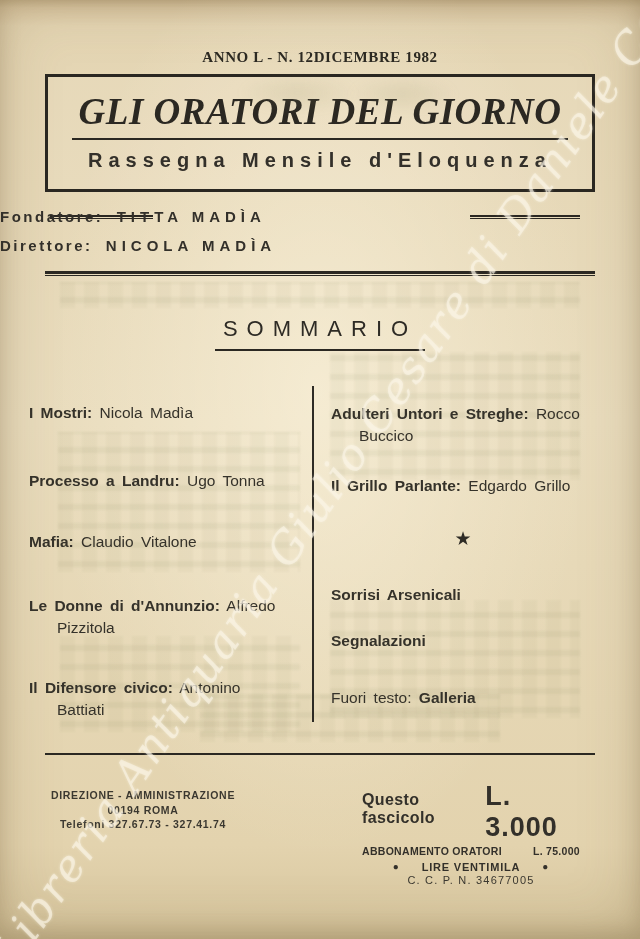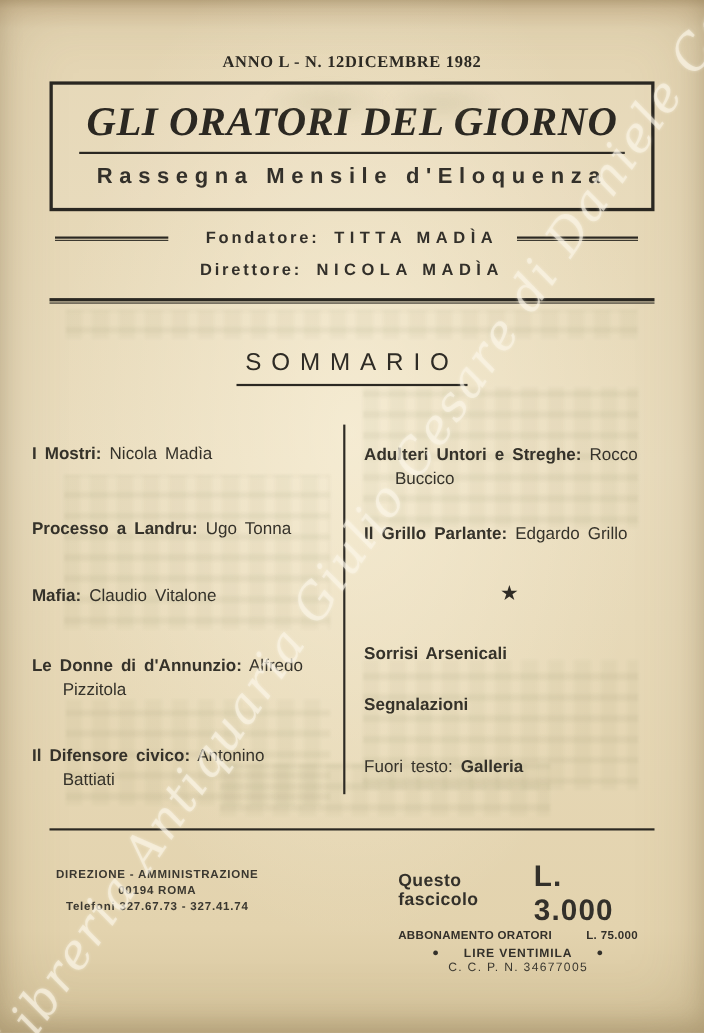--- a/index.html
+++ b/index.html
@@ -41,21 +41,21 @@
     margin-top:9px; text-align:center;
     font-weight:bold; font-size:20px; letter-spacing:6px; color:#33302a; white-space:nowrap;
   }
   .blob {
     position:absolute; border-radius:50%; filter:blur(4px); pointer-events:none;
     background:radial-gradient(ellipse, rgba(150,150,105,0.16) 0%, rgba(150,150,105,0) 70%);
   }
 
   
   .credit-line {
-    position:absolute; left:0; width:640px; text-align:center;
+    position:absolute; left:0; width:640px; 
     font-weight:bold; font-size:15px; letter-spacing:2.5px; color:#33302a; white-space:nowrap;
   }
   .credit-line .spaced { letter-spacing:5px; }
   .deco-rule {
     position:absolute; height:4px;
     border-top:2px solid #2b2822; border-bottom:1px solid #2b2822;
   }
   .thick-rule {
     position:absolute; left:45px; width:550px; height:5px;
     border-top:3px solid #2b2822; border-bottom:1px solid #2b2822;

